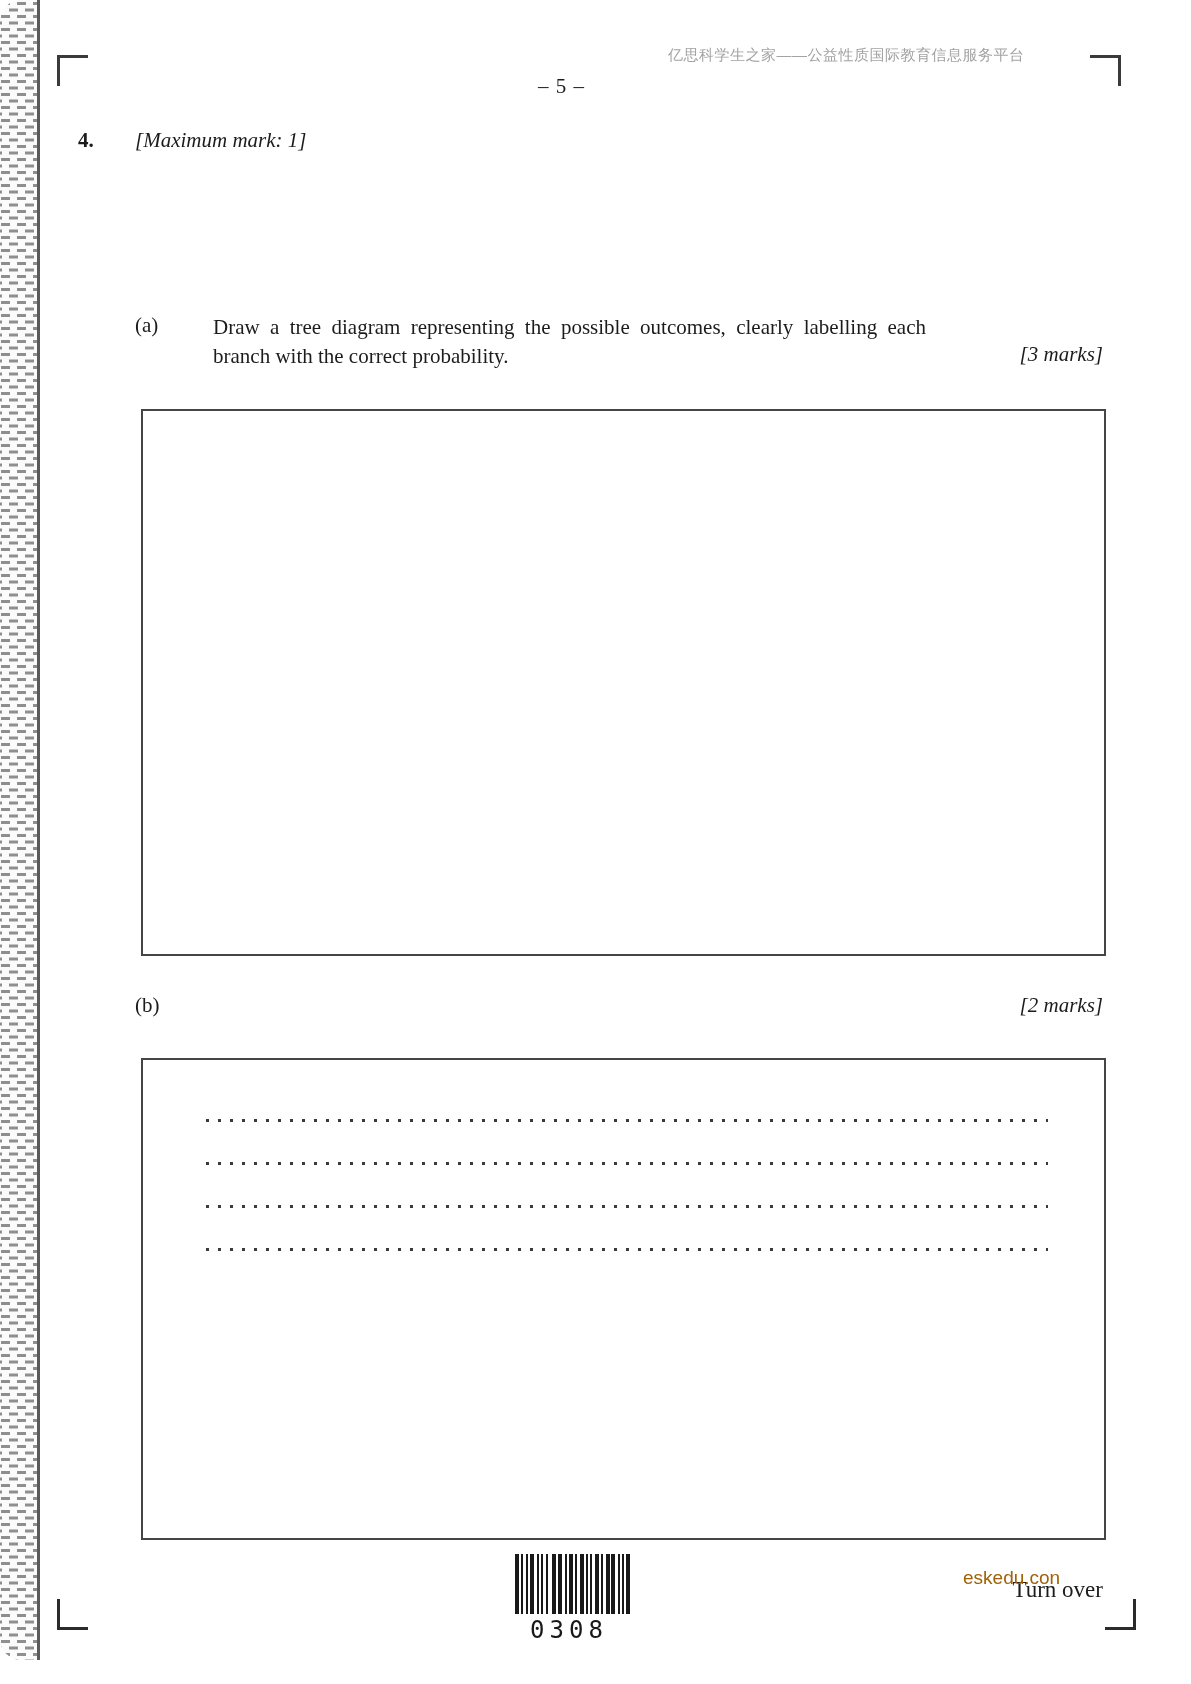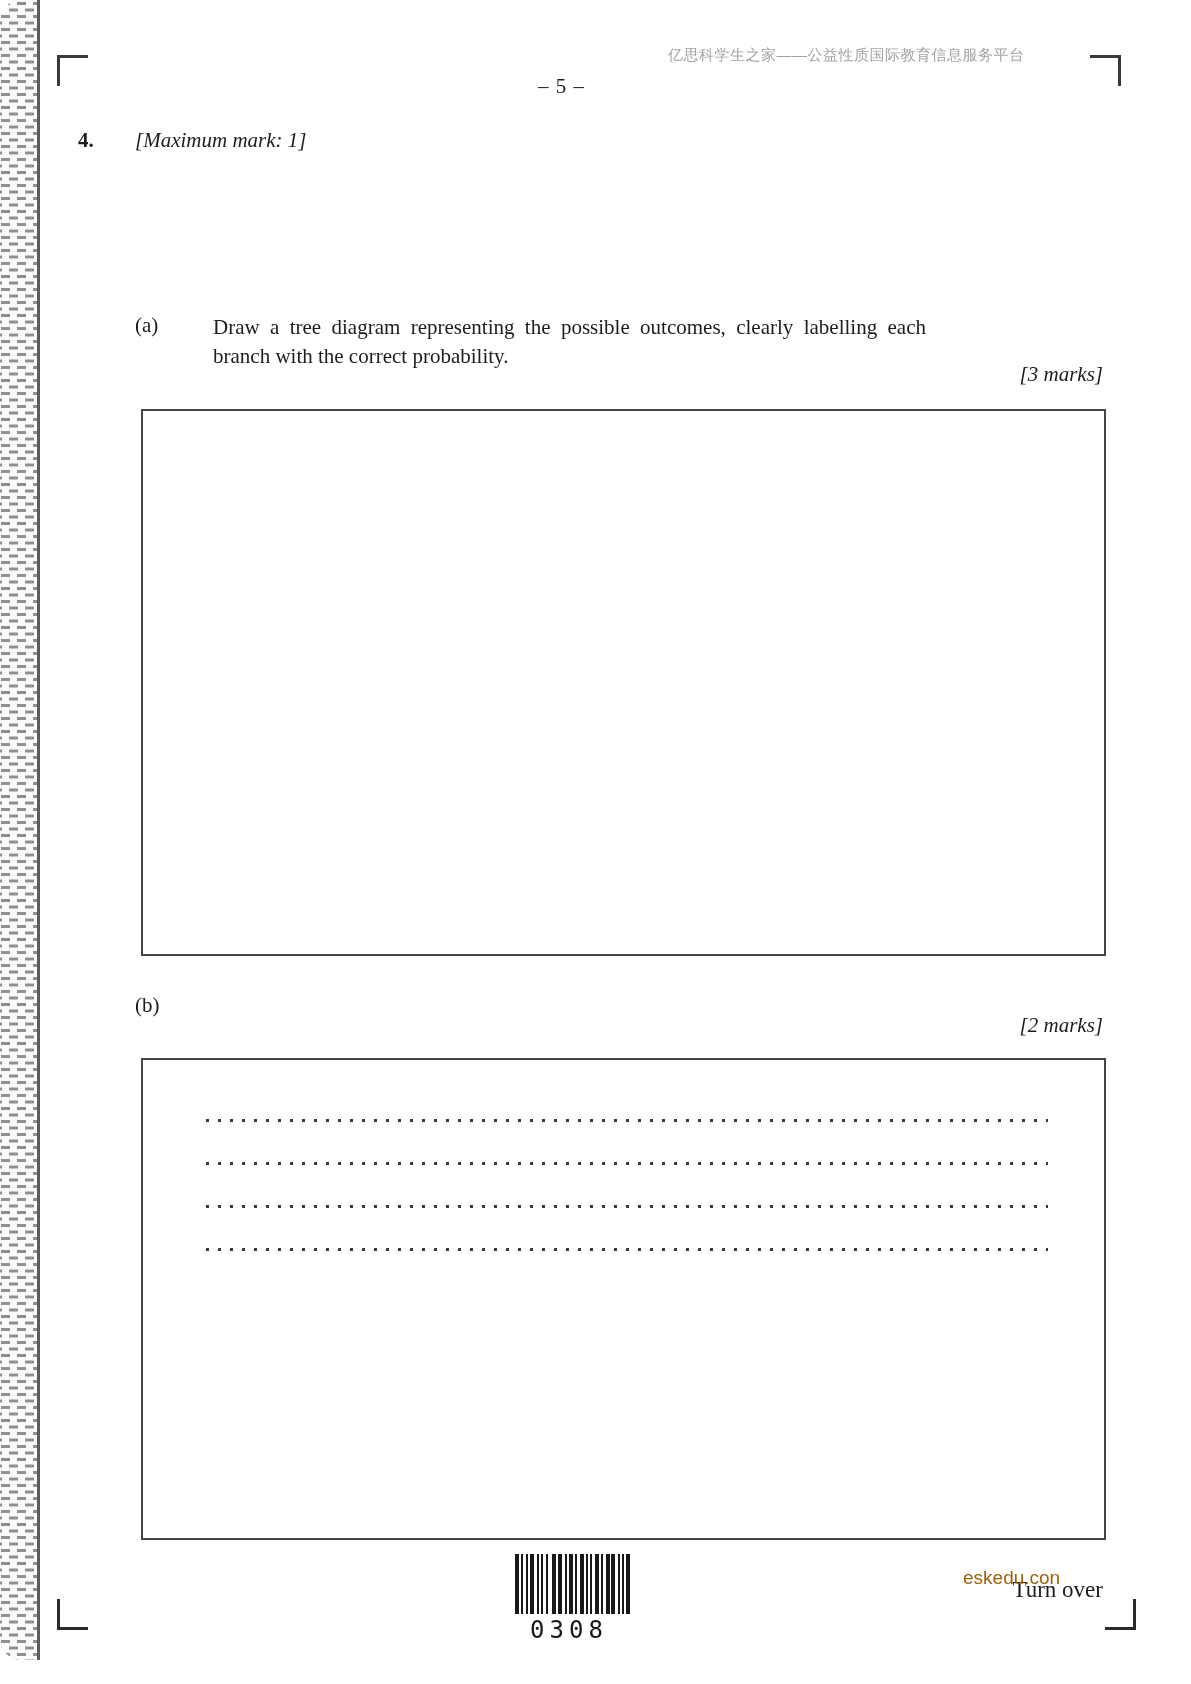--- a/index.html
+++ b/index.html
@@ -29,21 +29,21 @@
   #paper-code  { position:absolute; right:88px; top:72px; font-size:23px; letter-spacing:.3px; }
 
   
   #q-number { position:absolute; left:78px;  top:128px; font-size:21px; font-weight:bold; }
   #q-maxmark{ position:absolute; left:135px; top:128px; font-size:21px; font-style:italic; }
   #q-stem   { position:absolute; left:135px; top:178px; width:770px; font-size:21px;
               line-height:29px; text-align:justify; }
 
   .part-label { position:absolute; left:135px; font-size:21px; }
   .part-text  { position:absolute; left:185px; font-size:21px; line-height:29px; text-align:justify;margin-left:28px; }
-  .marks      { position:absolute; right:88px; font-size:21px; font-style:italic; white-space:nowrap;margin-top:20px; }
+  .marks      { position:absolute; right:88px; font-size:21px; font-style:italic; white-space:nowrap; }
 
   #part-a-label { top:313px; }
   #part-a-text  { top:313px; width:713px; }
   #part-a-marks { top:342px; }
 
   #part-b-label { top:993px; }
   #part-b-text  { top:993px; width:780px; text-align:left; }
   #part-b-marks { top:993px; }
 
   

